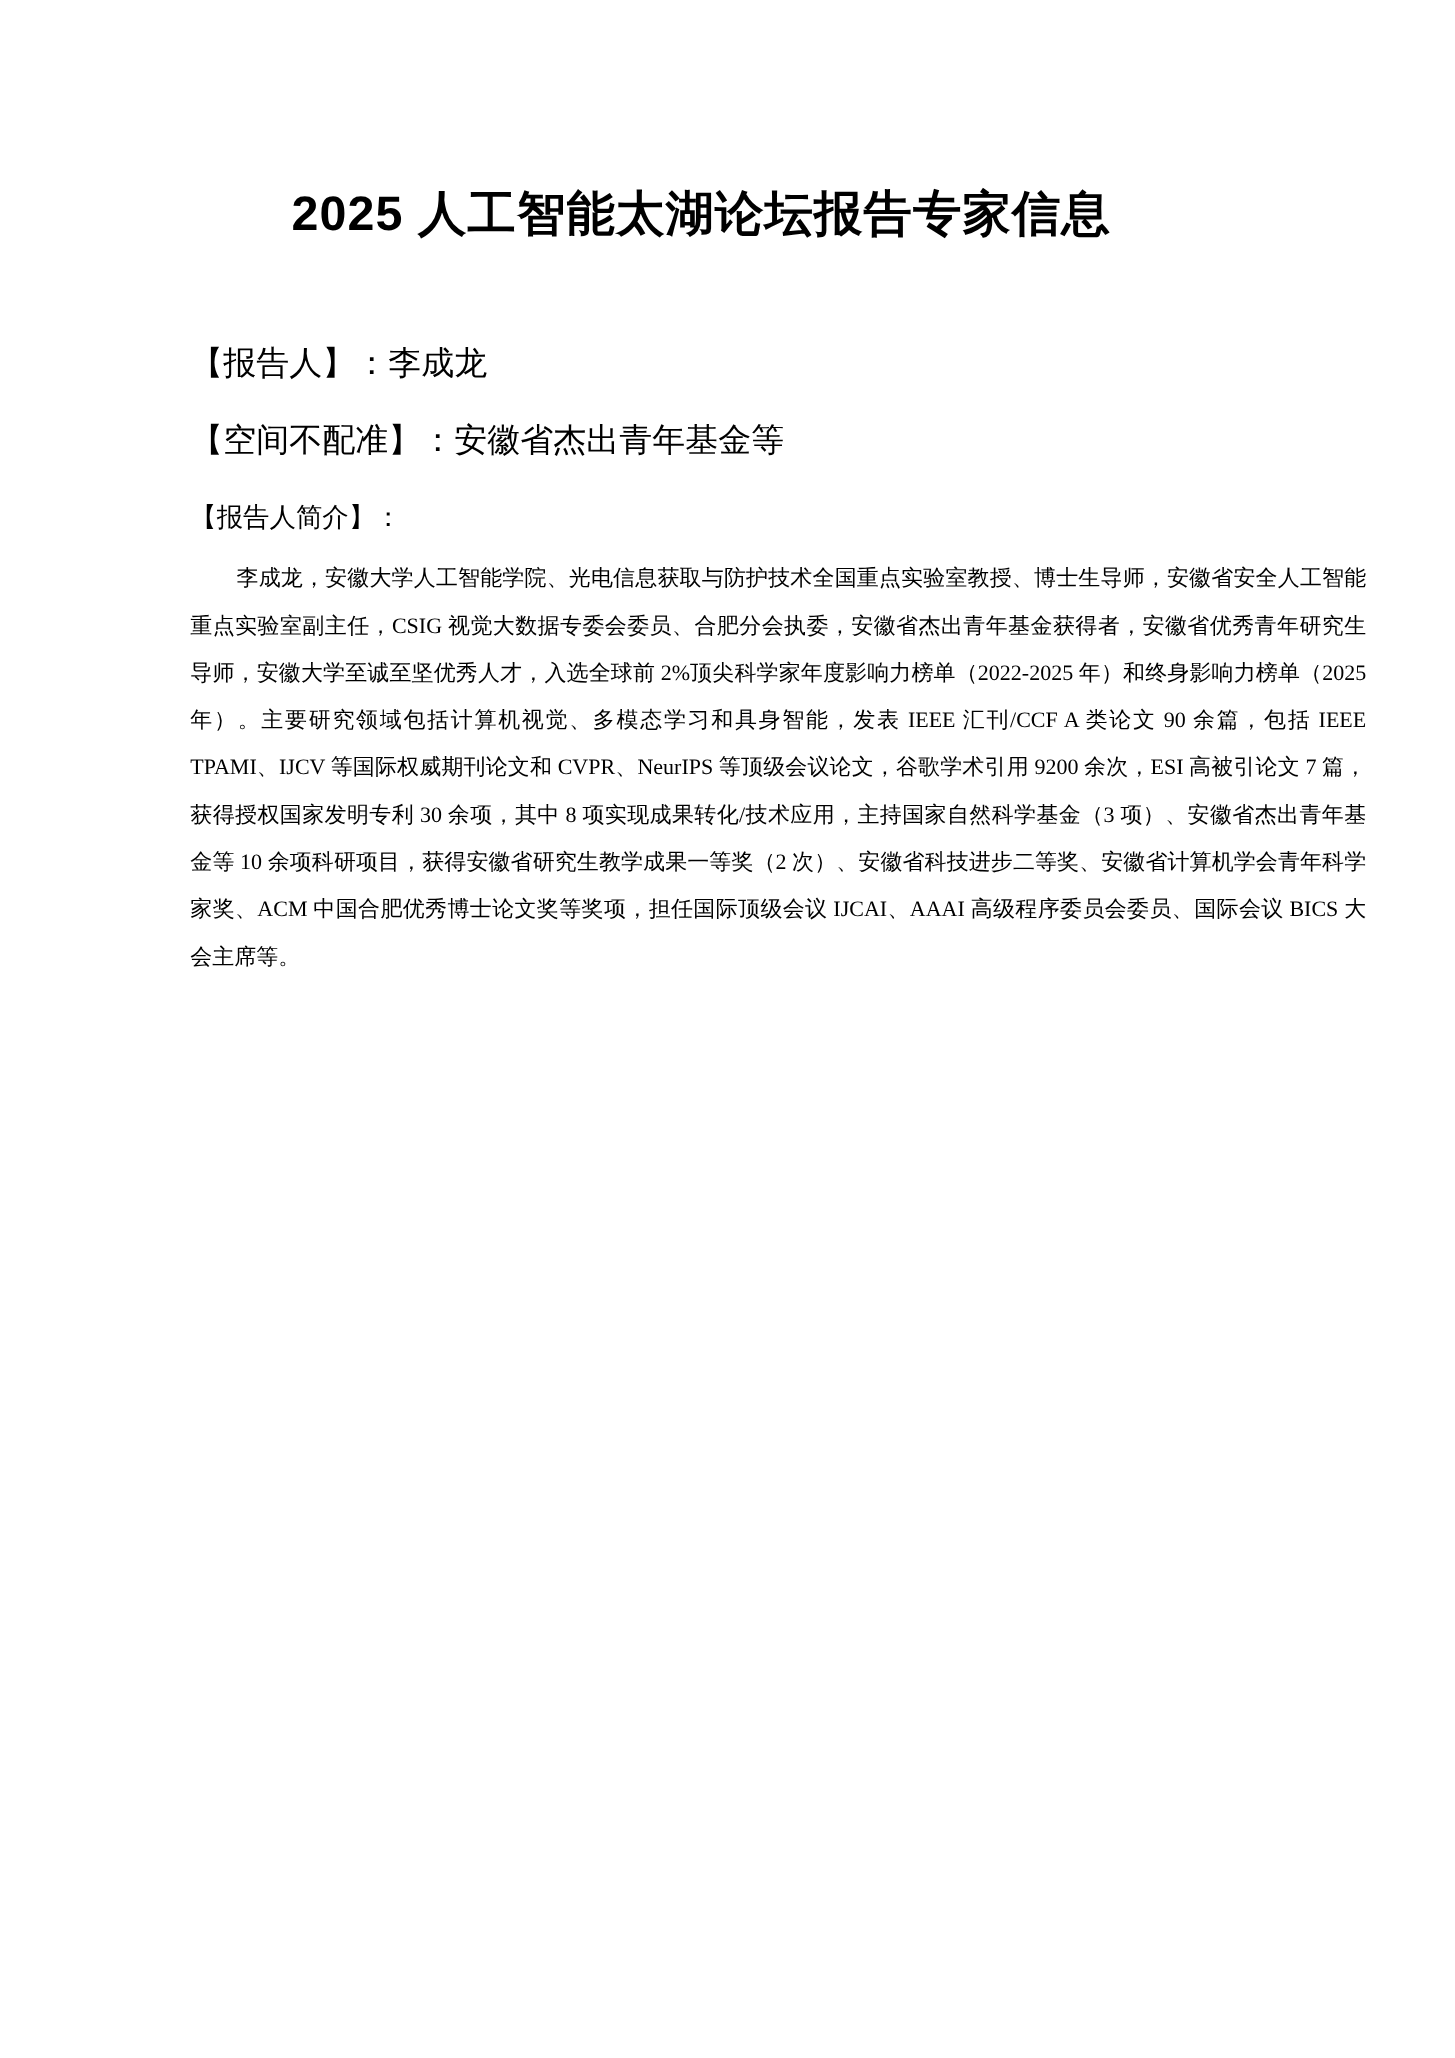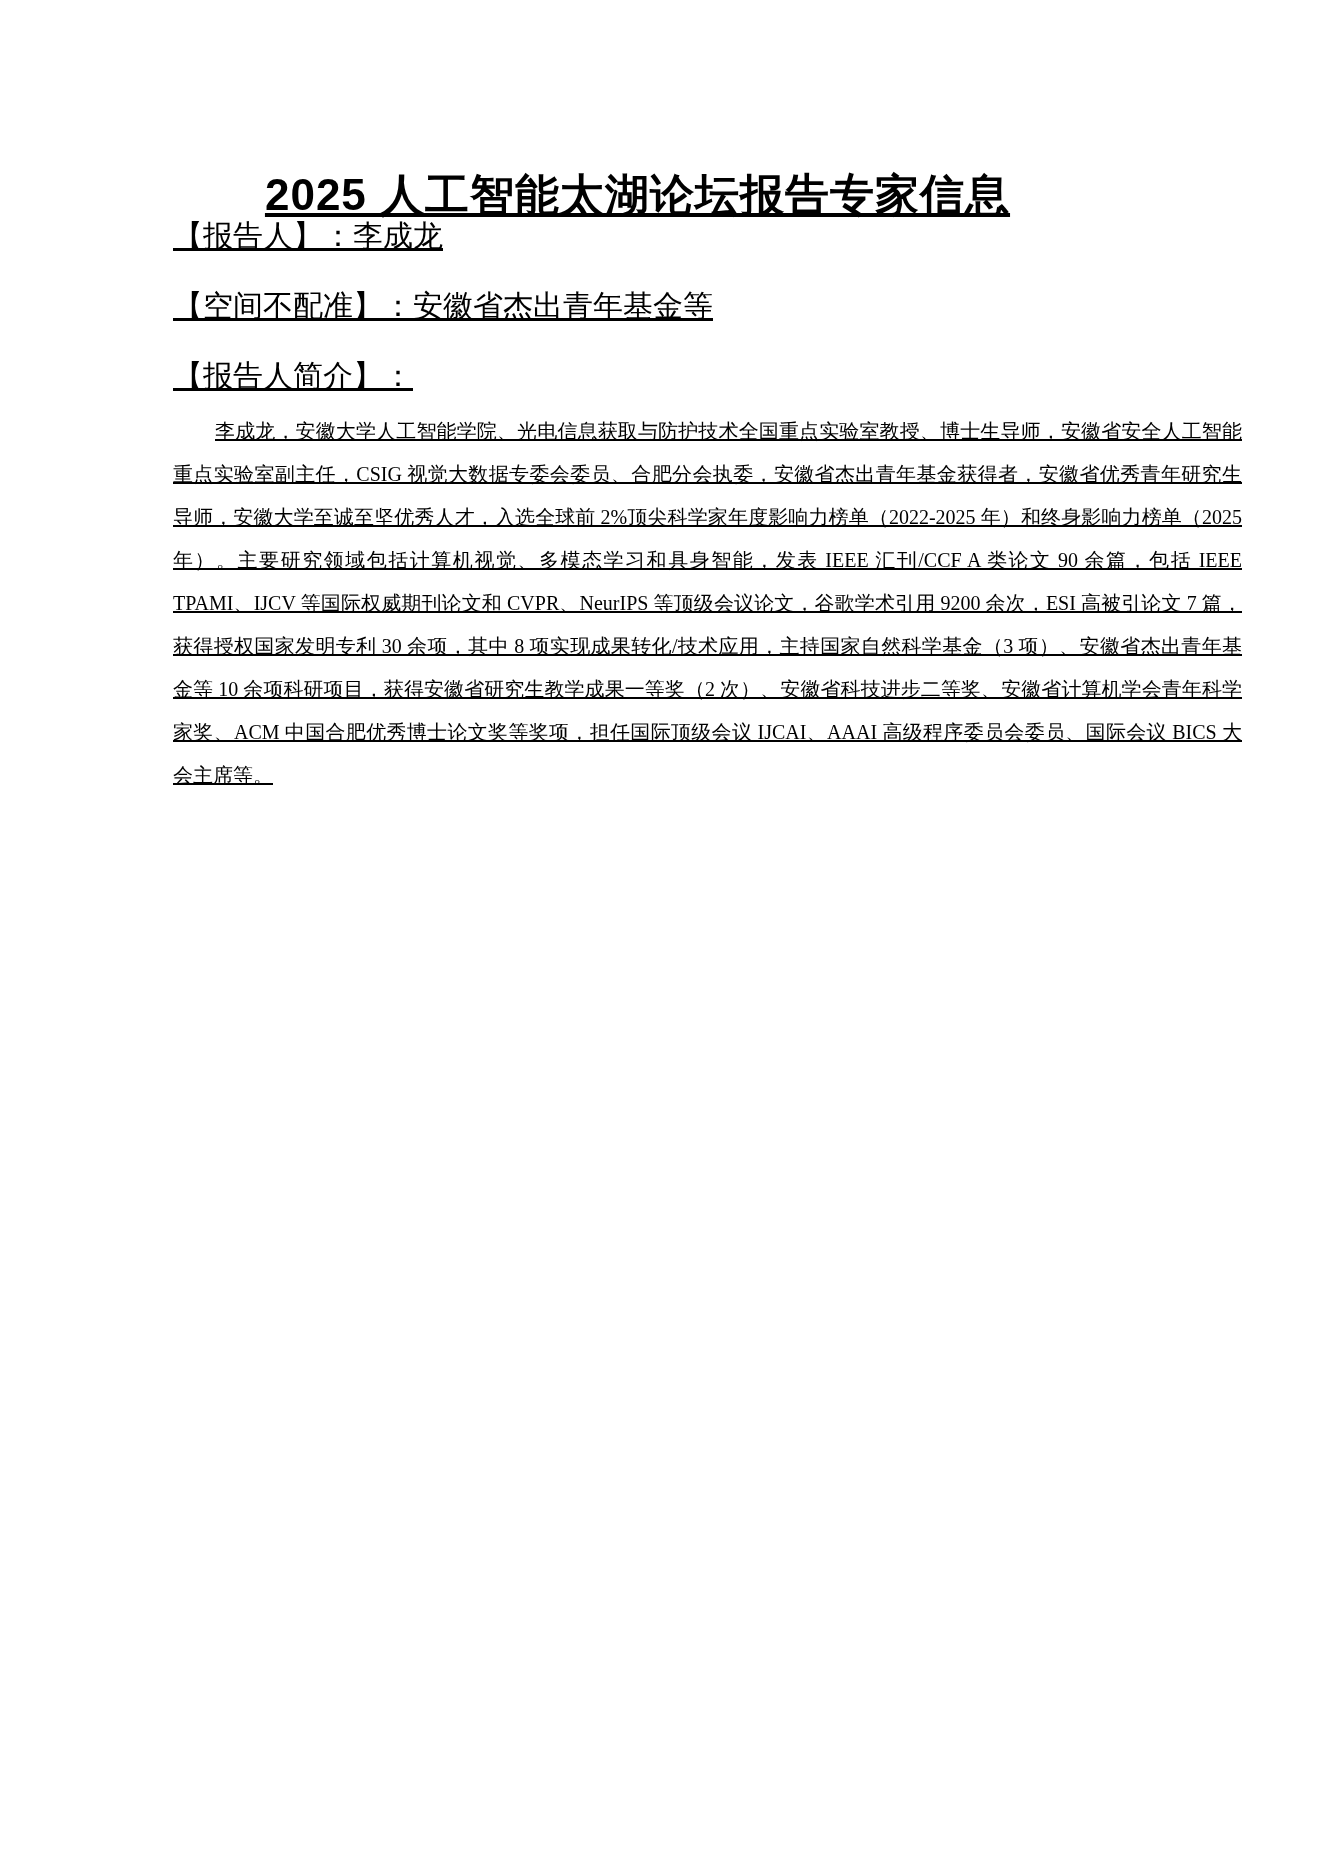--- a/index.html
+++ b/index.html
@@ -12,42 +12,42 @@
     width: 1323px;
     height: 1871px;
     margin: 0 auto;
     background: #ffffff;
     color: #000000;
     overflow: hidden;
     font-family: "Liberation Serif", "DejaVu Serif", serif;
   }
   .content {
     padding: 150px 81px 0 173px; 
-    text-decoration: underline;
   }
   .doc-title {
     margin: 20px 140px 0 0;      
     text-align: center;
     font-family: "Liberation Sans", "DejaVu Sans", sans-serif;
     font-weight: 700;
     font-size: 44px;
     line-height: 50px;
     letter-spacing: 1px;
     white-space: nowrap;
   }
   .meta-block {
+    margin-top: 95px;
   }
   .meta-line {
     font-size: 30px;
     line-height: 32px;
     margin-bottom: 38px;
     white-space: nowrap;
   }
   .section-heading {
-    font-size: 30px;
+    font-size: 24px;
     line-height: 32px;
     margin: 0 0 16px 0;
     white-space: nowrap;
   }
   .para {
     font-size: 20px;
     line-height: 43px;
     text-align: justify;
     text-indent: 42px;
     margin: 0;

